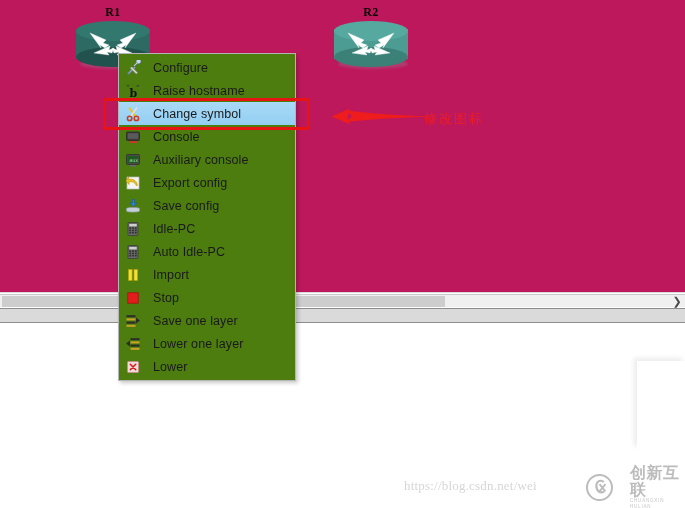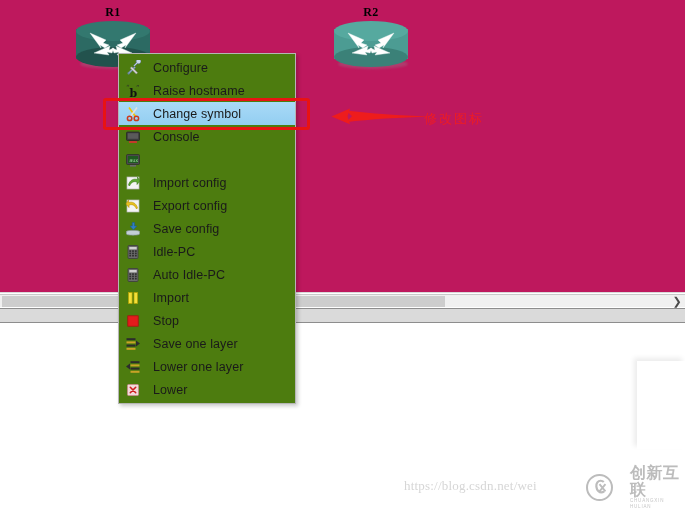--- a/index.html
+++ b/index.html
@@ -380,31 +380,23 @@
 
   <div class="menu-item">
     <span class="mi-icon">
       <svg class="ico" viewBox="0 0 16 16">
         <rect x="1.5" y="2.5" width="13" height="10" rx="1" fill="#4a4a4a" stroke="#2b2b2b" stroke-width="0.7"></rect>
         <rect x="3" y="4" width="10" height="7" fill="#1f5a20"></rect>
         <text x="4.2" y="9.6" font-family="DejaVu Sans Mono, monospace" font-size="5" fill="#9fe39f">aux</text>
         <rect x="5" y="13" width="6" height="1.6" fill="#6b6b6b"></rect>
       </svg>
     </span>
-  </div>
-
-  <div class="menu-item">
-    <span class="mi-icon">
-      <svg class="ico" viewBox="0 0 16 16">
-        <rect x="2" y="2" width="12" height="12" fill="#f4f4f4" stroke="#b9b9b9" stroke-width="0.7"></rect>
-        <path d="M3.5 10 C5 4.5, 9 3.5, 12.5 4.5 L12.5 2 L15 6 L12 9.5 L12 7 C9 6, 6 7, 4.5 11 Z" fill="#5fa830" stroke="#3d7a1c" stroke-width="0.6"></path>
-      </svg>
-    </span>
-    <span class="mi-label">Import config</span>
-  </div>
+    <span class="mi-label">Auxiliary console</span>
+  </div>
+
 
   <div class="menu-item">
     <span class="mi-icon">
       <svg class="ico" viewBox="0 0 16 16">
         <rect x="2" y="2" width="12" height="12" fill="#f4f4f4" stroke="#b9b9b9" stroke-width="0.7"></rect>
         <path d="M12.5 10 C11 4.5, 7 3.5, 3.5 4.5 L3.5 2 L1 6 L4 9.5 L4 7 C7 6, 10 7, 11.5 11 Z" fill="#e8c220" stroke="#b89208" stroke-width="0.6"></path>
       </svg>
     </span>
     <span class="mi-label">Export config</span>
   </div>

